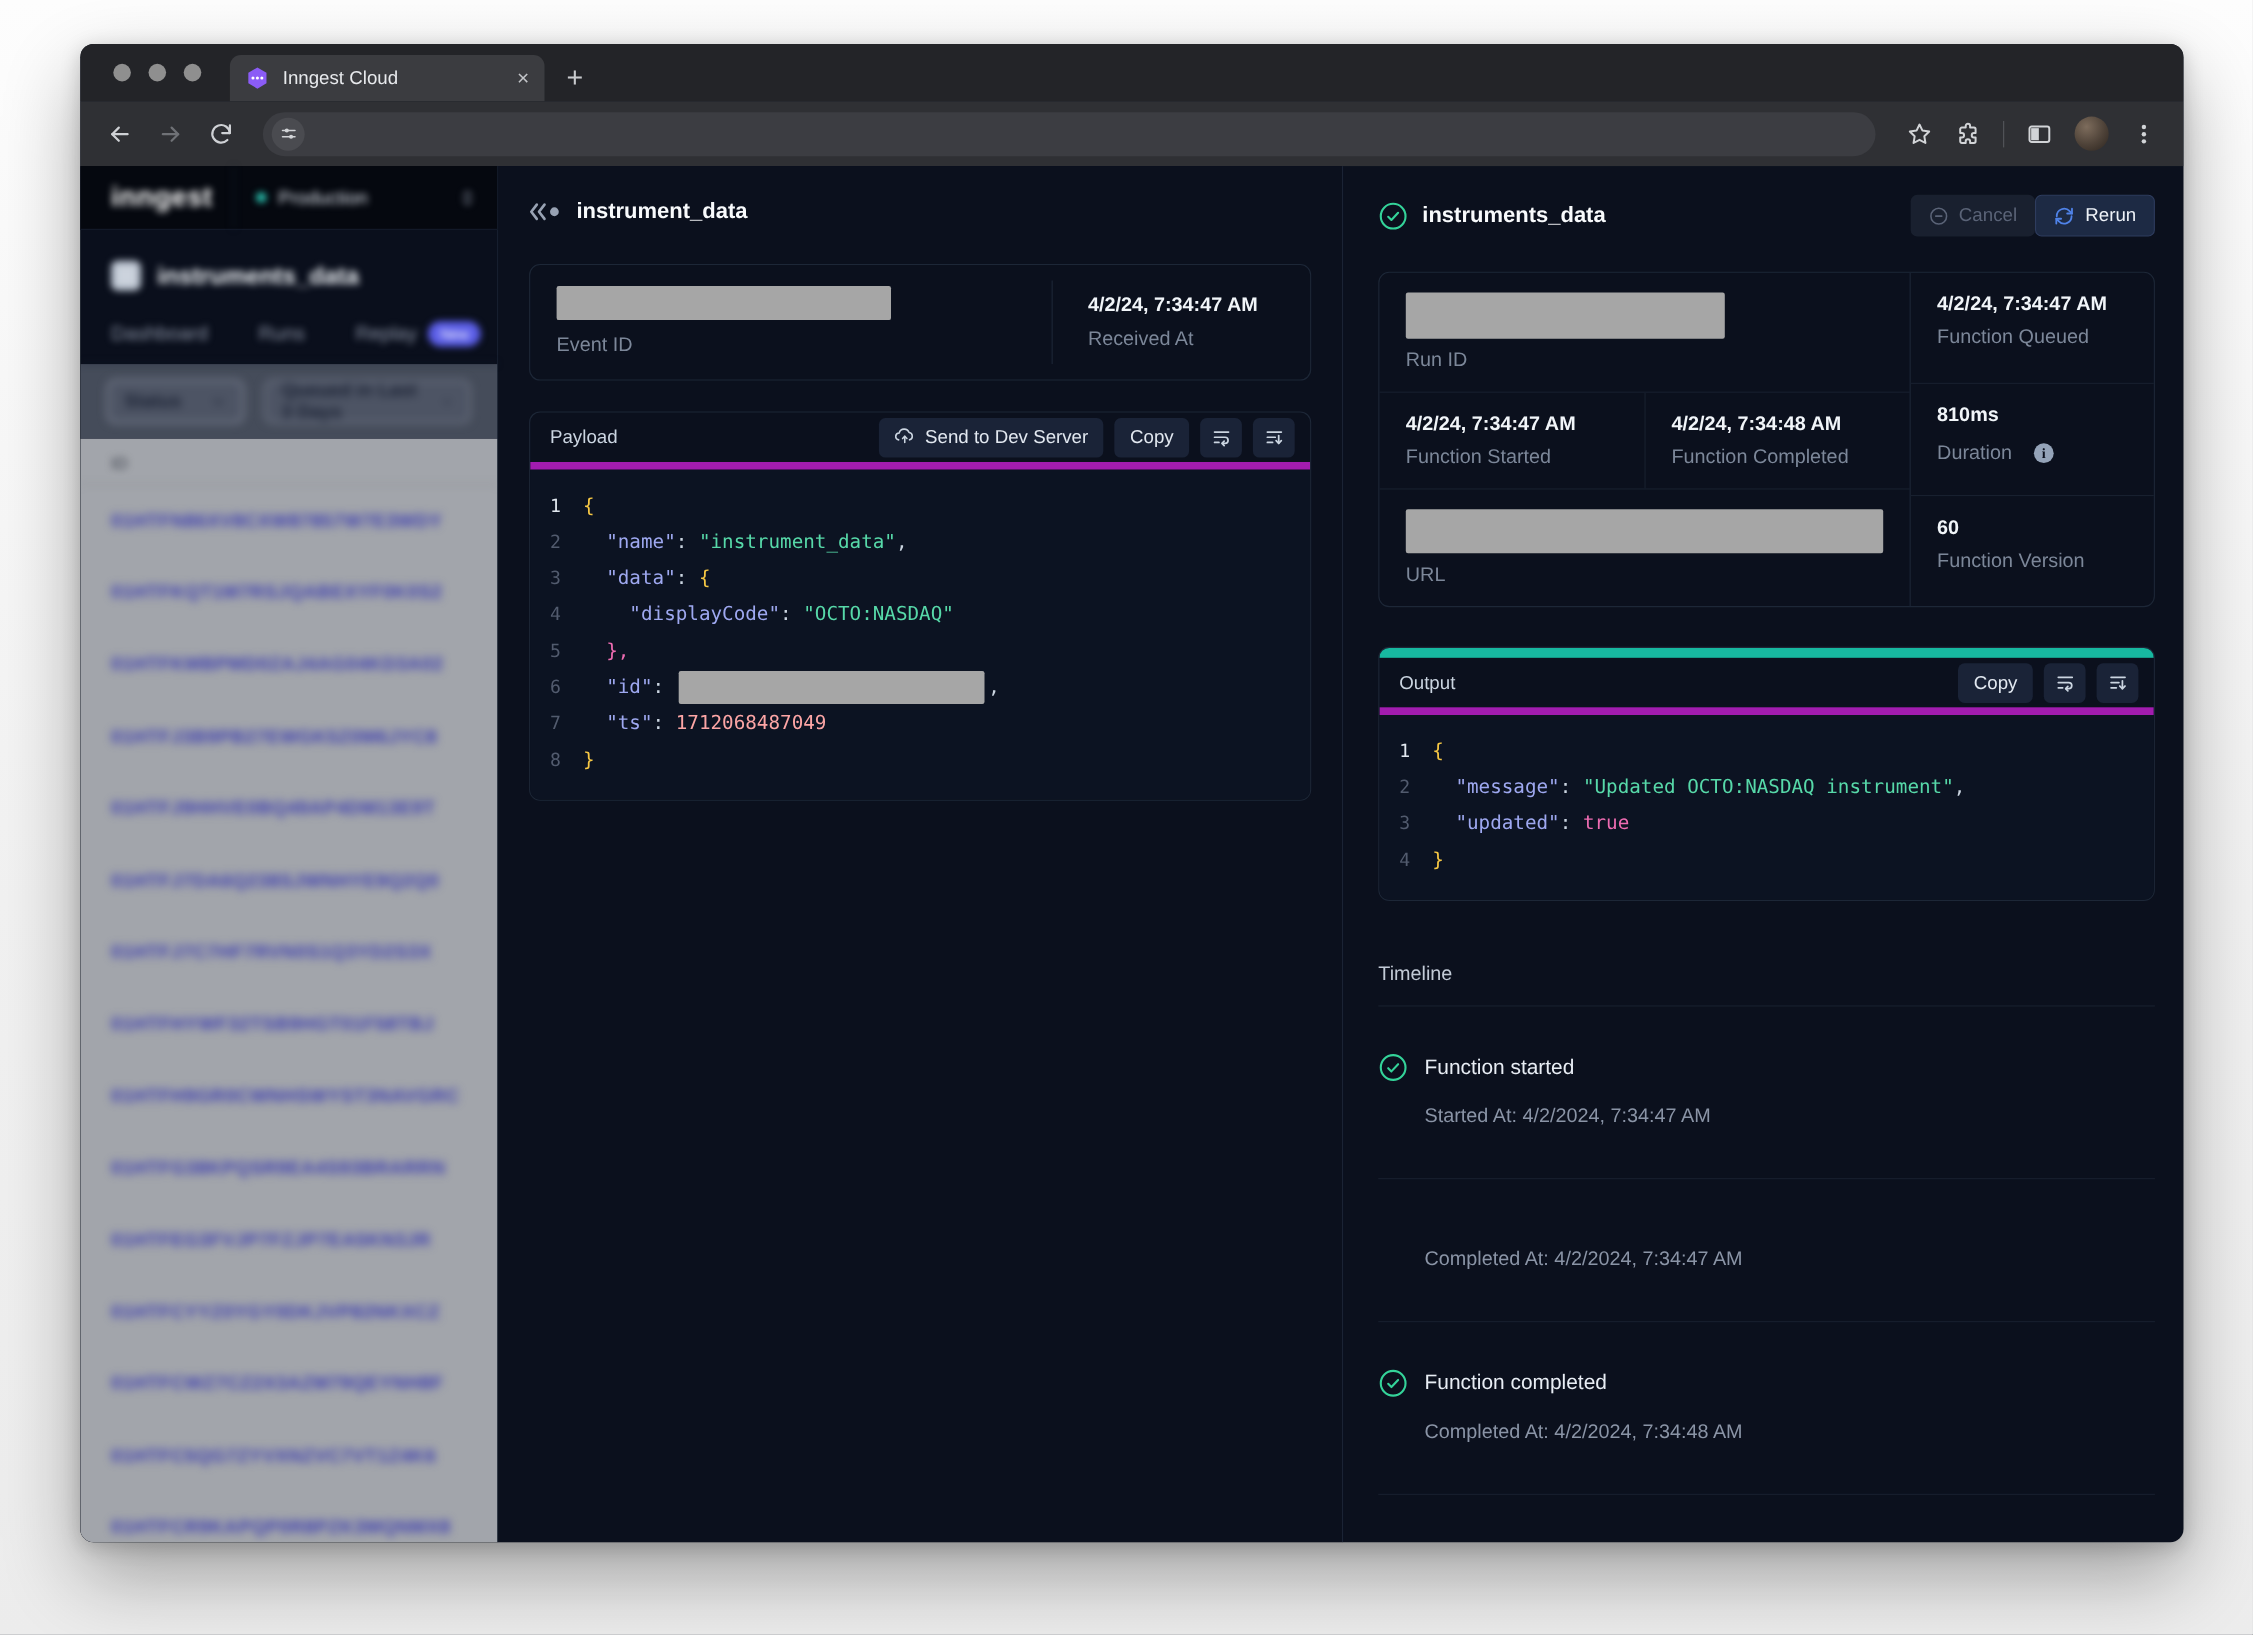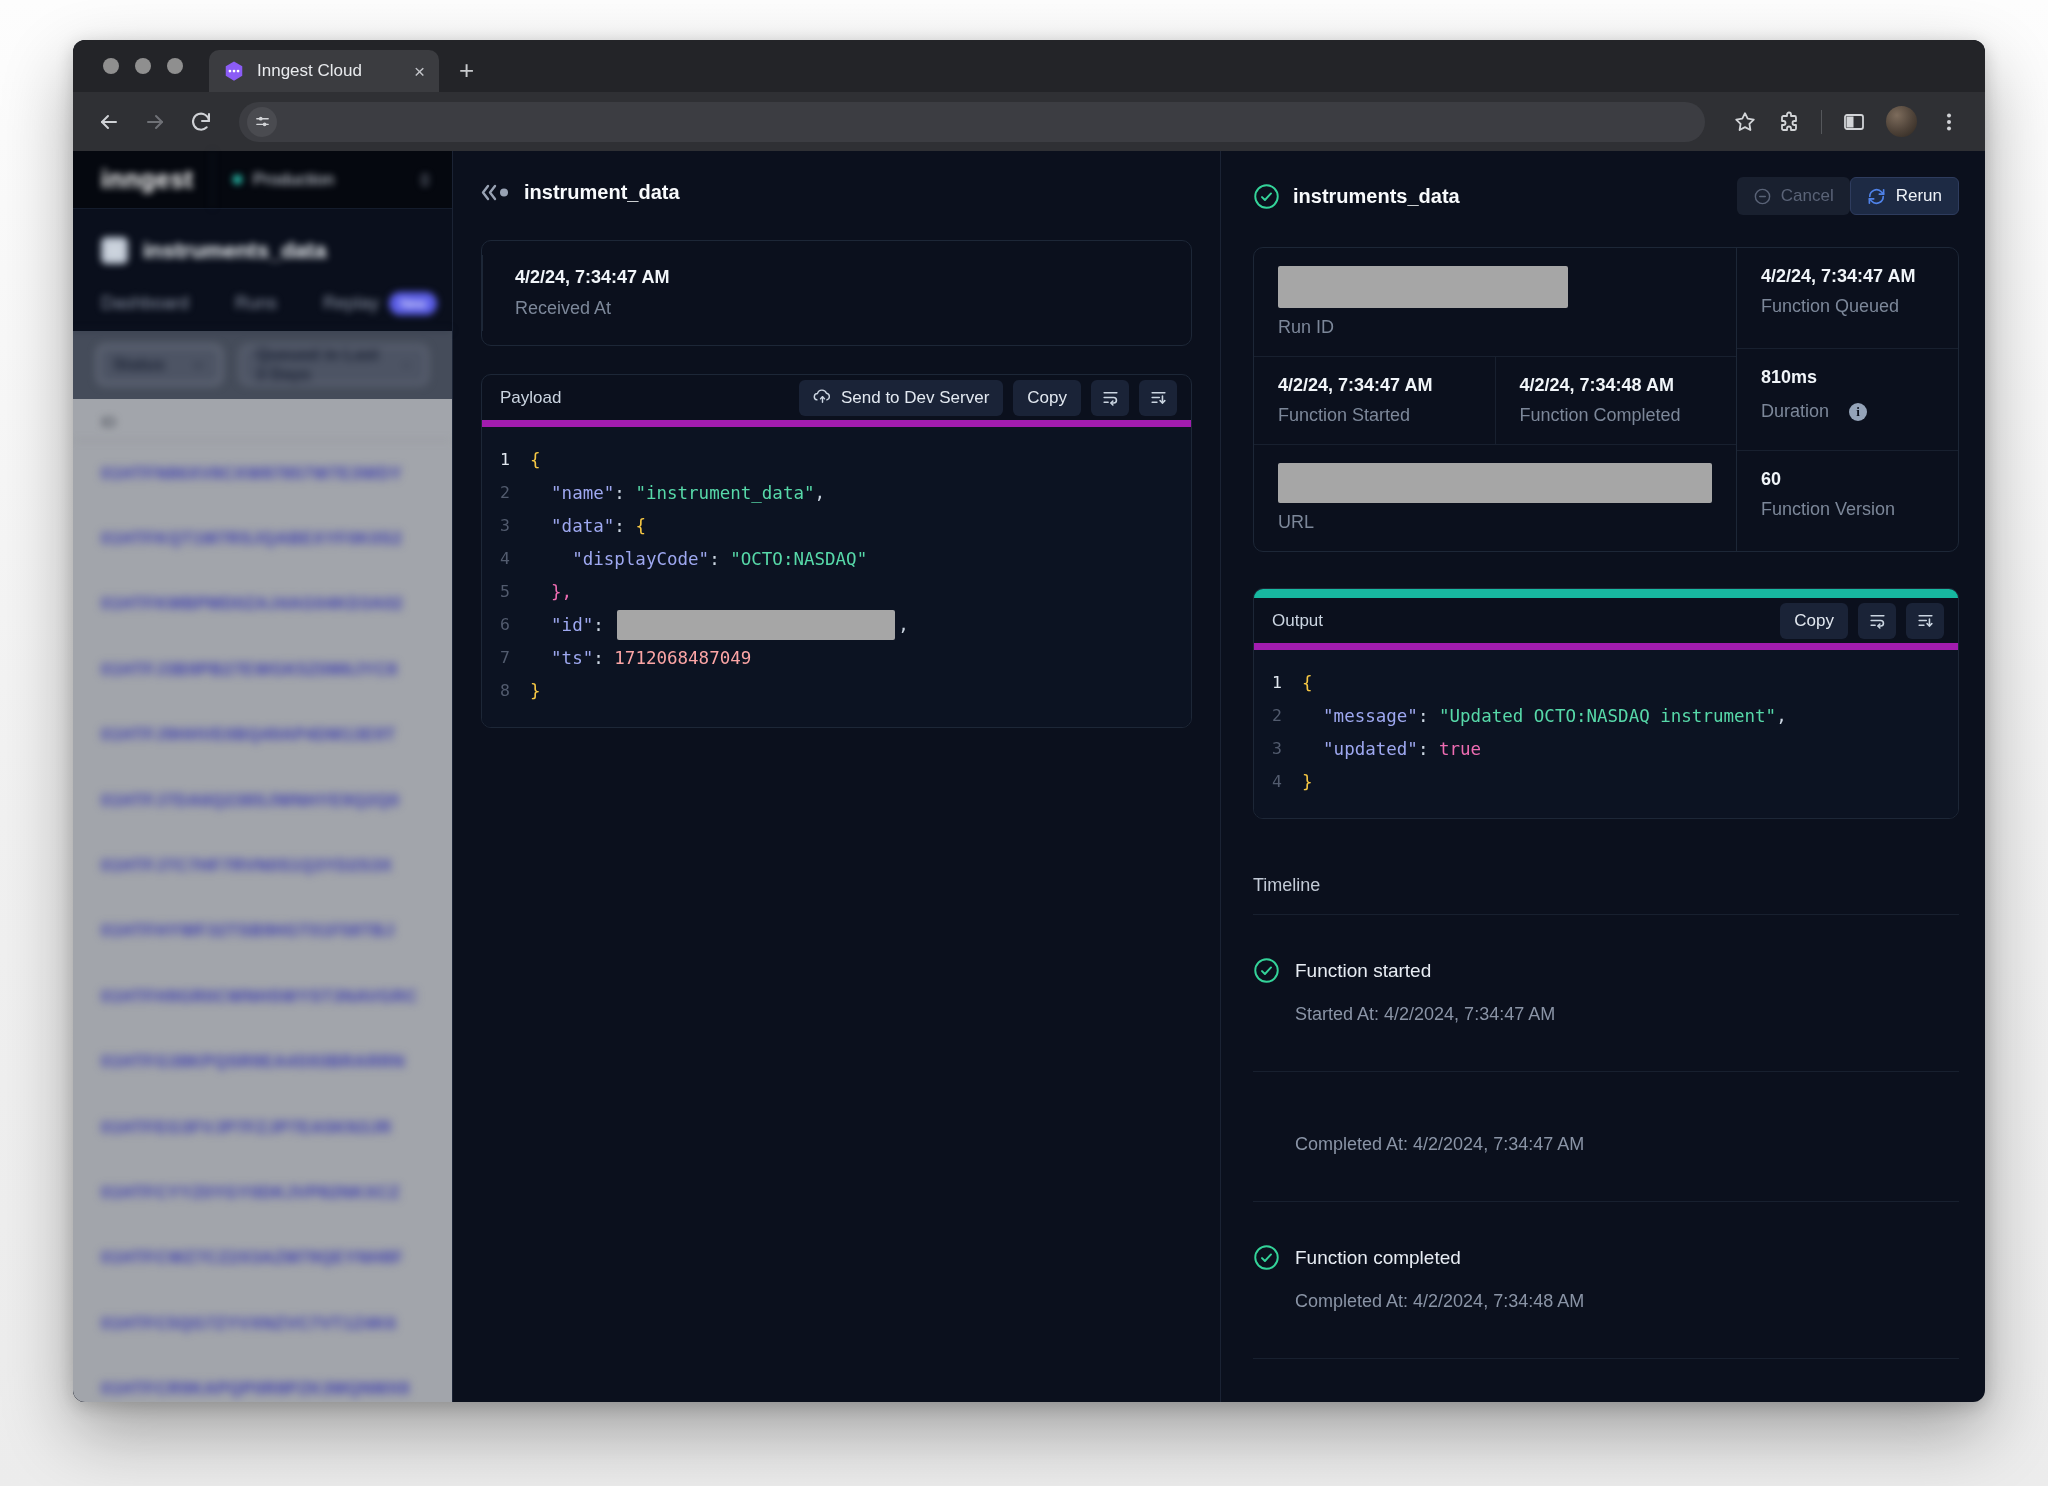--- a/index.html
+++ b/index.html
@@ -12,21 +12,21 @@
   }
   .window {
     position:absolute; left:73px; top:40px; width:1912px; height:1362px;
     border-radius:12px; overflow:hidden; display:flex; flex-direction:column;
     background:#0b101d; box-shadow:0 30px 70px rgba(0,0,0,.32), 0 4px 18px rgba(0,0,0,.18);
   }
   
   .tabstrip { height:52px; background:#232428; display:flex; align-items:flex-end; flex:0 0 auto; }
   .traffic { display:flex; gap:16px; align-items:center; padding:0 26px 0 30px; height:52px; }
   .dot { width:16px; height:16px; border-radius:50%; background:#8f8f8f; }
-  .tab { height:42px; width:230px; background:#3b3c40; border-radius:10px 10px 0 0;
+  .tab { height:42px; width:286px; background:#3b3c40; border-radius:10px 10px 0 0;
          display:flex; align-items:center; gap:12px; padding:0 14px; }
   .tab-title { flex:1; color:#e8eaed; font-size:17px; white-space:nowrap; overflow:hidden; }
   .tab-close { color:#c3c5c9; font-size:19px; line-height:1; cursor:default; }
   .newtab { color:#c8cacd; font-size:26px; margin:0 0 6px 20px; }
   .toolbar { height:59px; background:#2f3034; display:flex; align-items:center; padding:0 16px; flex:0 0 auto; gap:6px; }
   .nav-ic { width:40px; height:40px; display:flex; align-items:center; justify-content:center; color:#cfd1d5; }
   .nav-ic svg { width:24px; height:24px; }
   .nav-ic.dim { color:#6f7176; }
   .url-pill { flex:1; height:40px; background:#3c3d42; border-radius:20px; margin:0 12px;
               display:flex; align-items:center; gap:12px; padding:0 8px 0 8px; min-width:0; }
@@ -311,20 +311,24 @@
       <div class="evt-head">
         <svg viewBox="0 0 30 17" fill="none" stroke="currentColor" stroke-width="2.4" stroke-linecap="round" stroke-linejoin="round">
           <path d="M7 2L2 8.5 7 15"></path>
             <path d="M14 2L9 8.5l5 6.5"></path>
             <circle cx="23" cy="8.5" r="4" fill="currentColor" stroke="none"></circle>
         </svg>
         <span class="panel-title">instrument_data</span>
       </div>
 
       <div class="card evt-card">
+        <div class="evt-cell left">
+          <div class="redact" style="width:304px;height:31px;"></div>
+          <div class="flabel" style="margin-top:12px;">Event ID</div>
+        </div>
         <div class="evt-div"></div>
         <div class="evt-cell right">
           <div class="fvalue">4/2/24, 7:34:47 AM</div>
           <div class="flabel" style="margin-top:10px;">Received At</div>
         </div>
       </div>
 
       <div class="card payload-card">
         <div class="ph-head">
           <span class="ph-label">Payload</span>

